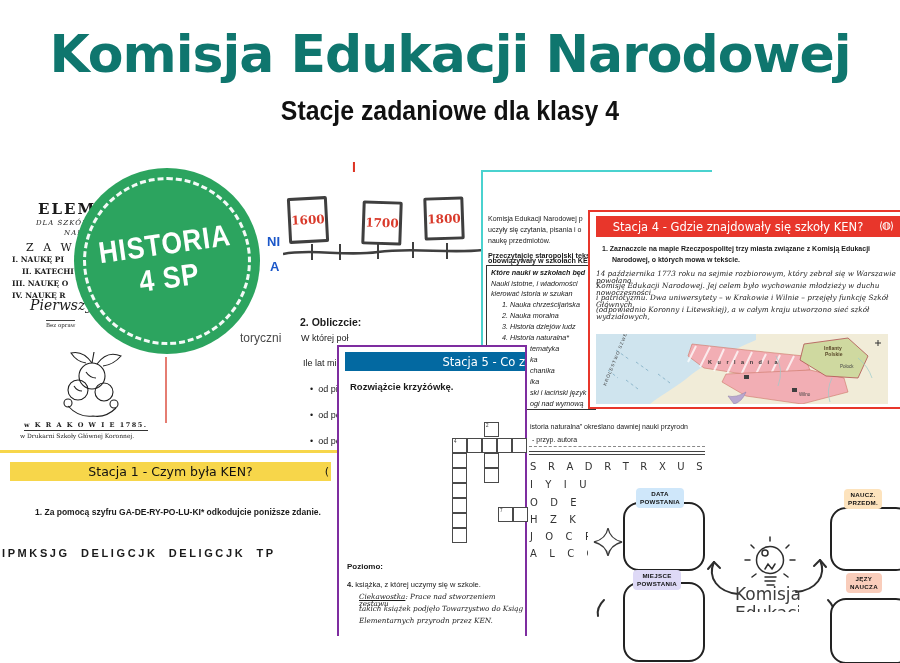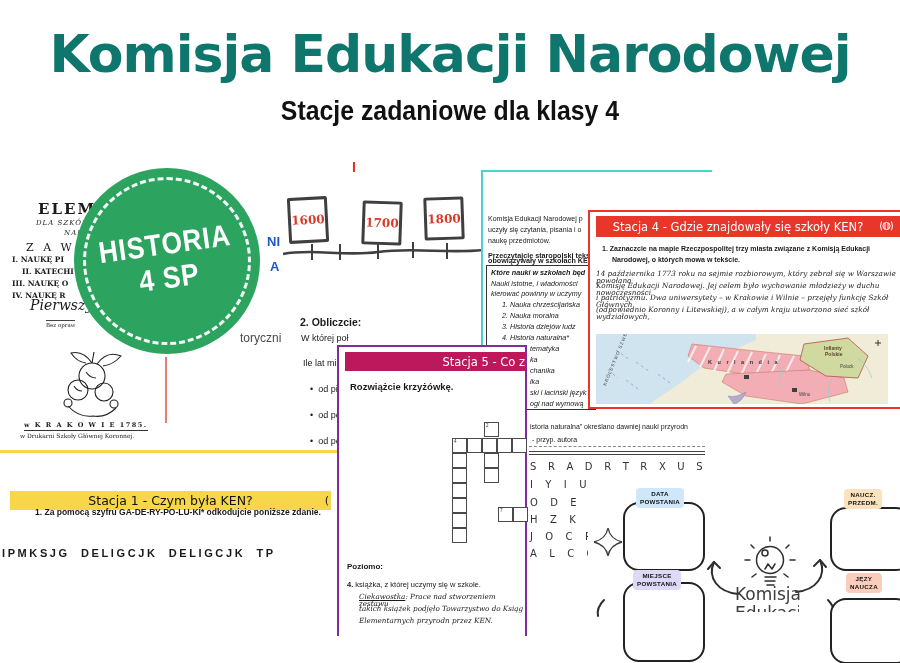--- a/index.html
+++ b/index.html
@@ -104,21 +104,21 @@
 
   <div class="page" style="left:481px;top:170px;width:231px;height:450px;border-left:2px solid #4ad2cf;border-top:2px solid #4ad2cf;z-index:2;box-sizing:border-box;">
     <div class="abs sm-line" style="left:5px;top:43px;font-size:7px;">Komisja Edukacji Narodowej p</div>
     <div class="abs sm-line" style="left:5px;top:54px;font-size:7px;">uczyły się czytania, pisania i o</div>
     <div class="abs sm-line" style="left:5px;top:65px;font-size:7px;">naukę przedmiotów.</div>
     <div class="abs b sm-line" style="left:5px;top:80px;font-size:7.2px;">Przeczytajcie staropolski teks</div>
     <div class="abs b sm-line" style="left:5px;top:85px;font-size:7.2px;">obowiązywały w szkołach KE</div>
     <div class="abs" style="left:3px;top:93px;width:110px;height:145px;border:1.2px solid #333;box-sizing:border-box;"></div>
     <div class="abs b it sm-line" style="left:8px;top:97px;font-size:7.2px;">Które nauki w szkołach będ</div>
     <div class="abs it sm-line" style="left:8px;top:108px;font-size:7.2px;">Nauki istotne, i wiadomości</div>
-    <div class="abs it sm-line" style="left:8px;top:118px;font-size:7.2px;">kierować powinny  w uczymy</div>
+    <div class="abs it sm-line" style="left:8px;top:118px;font-size:7.2px;">kierować istoria  w szukan</div>
     <div class="abs it sm-line" style="left:19px;top:129px;font-size:7.2px;">1.  Nauka chrześcijańska</div>
     <div class="abs it sm-line" style="left:19px;top:140px;font-size:7.2px;">2.  Nauka moralna</div>
     <div class="abs it sm-line" style="left:19px;top:151px;font-size:7.2px;">3.  Historia dziejów ludz</div>
     <div class="abs it sm-line" style="left:19px;top:162px;font-size:7.2px;">4.  Historia naturalna*</div>
     <div class="abs it sm-line" style="left:47px;top:173px;font-size:7.2px;">tematyka</div>
     <div class="abs it sm-line" style="left:47px;top:184px;font-size:7.2px;">ka</div>
     <div class="abs it sm-line" style="left:47px;top:195px;font-size:7.2px;">chanika</div>
     <div class="abs it sm-line" style="left:47px;top:206px;font-size:7.2px;">ika</div>
     <div class="abs it sm-line" style="left:47px;top:217px;font-size:7.2px;">ski i łaciński język</div>
     <div class="abs it sm-line" style="left:47px;top:228px;font-size:7.2px;">ogi nad wymową</div>
@@ -221,30 +221,30 @@
       </g>
       <path d="M150,58 q-10,6 -18,4 l6,8 q8,-2 12,-12" fill="#b9a8d0" stroke="#8a7aa8" stroke-width="0.5"></path>
       <path d="M282,6 l0,6 M279,9 l6,0" stroke="#333" stroke-width="1"></path>
       <g stroke="#9cc" stroke-width="0.7" fill="none">
         <path d="M180,22 q8,14 2,30 M236,44 q-6,12 -2,24 M262,24 q10,8 14,20"></path>
       </g>
     </svg>
   </div>
 
   <div class="page" style="left:0;top:450px;width:337px;height:213px;border-top:3px solid #f7d64a;z-index:6;box-sizing:border-box;">
-    <div class="bar" style="left:10px;top:9px;width:321px;height:19px;background:#f7d64a;color:#111;font-size:12.5px;margin-top:29px;">
+    <div class="bar" style="left:10px;top:9px;width:321px;height:19px;background:#f7d64a;color:#111;font-size:12.5px;">
       <span>Stacja 1  -  Czym była KEN?</span>
       <span style="position:absolute;right:2px;top:3px;font-size:11px;">(</span>
     </div>
     <div class="abs b sm-line" style="left:35px;top:55px;font-size:8.5px;">1.  Za pomocą szyfru GA-DE-RY-PO-LU-KI* odkodujcie poniższe zdanie.</div>
     <div class="abs" style="left:2px;top:94px;font-size:11px;font-weight:600;letter-spacing:2.6px;white-space:pre;">IPMKSJG  DELIGCJK  DELIGCJK  TP</div>
   </div>
 
   <div class="page" style="left:337px;top:345px;width:190px;height:291px;border-left:2px solid #7e2da0;border-top:2px solid #7e2da0;border-right:2px solid #7e2da0;z-index:7;box-sizing:border-box;">
-    <div class="bar" style="left:6px;top:5px;width:180px;height:19px;background:#be185d;color:#fff;font-size:11.5px;justify-content:flex-end;overflow:hidden;">
+    <div class="bar" style="left:6px;top:5px;width:180px;height:19px;background:#0369a1;color:#fff;font-size:11.5px;justify-content:flex-end;overflow:hidden;">
       <span style="white-space:nowrap;">Stacja 5  -  Co z</span>
     </div>
     <div class="abs b sm-line" style="left:11px;top:35px;font-size:9.5px;">Rozwiążcie krzyżówkę.</div>
 
     <div class="cw" style="left:145px;top:75px;">
         <span class="cwnum">2</span>
       </div>
     <div class="cw" style="left:113px;top:91px;">
         <span class="cwnum">4</span>
       </div>

